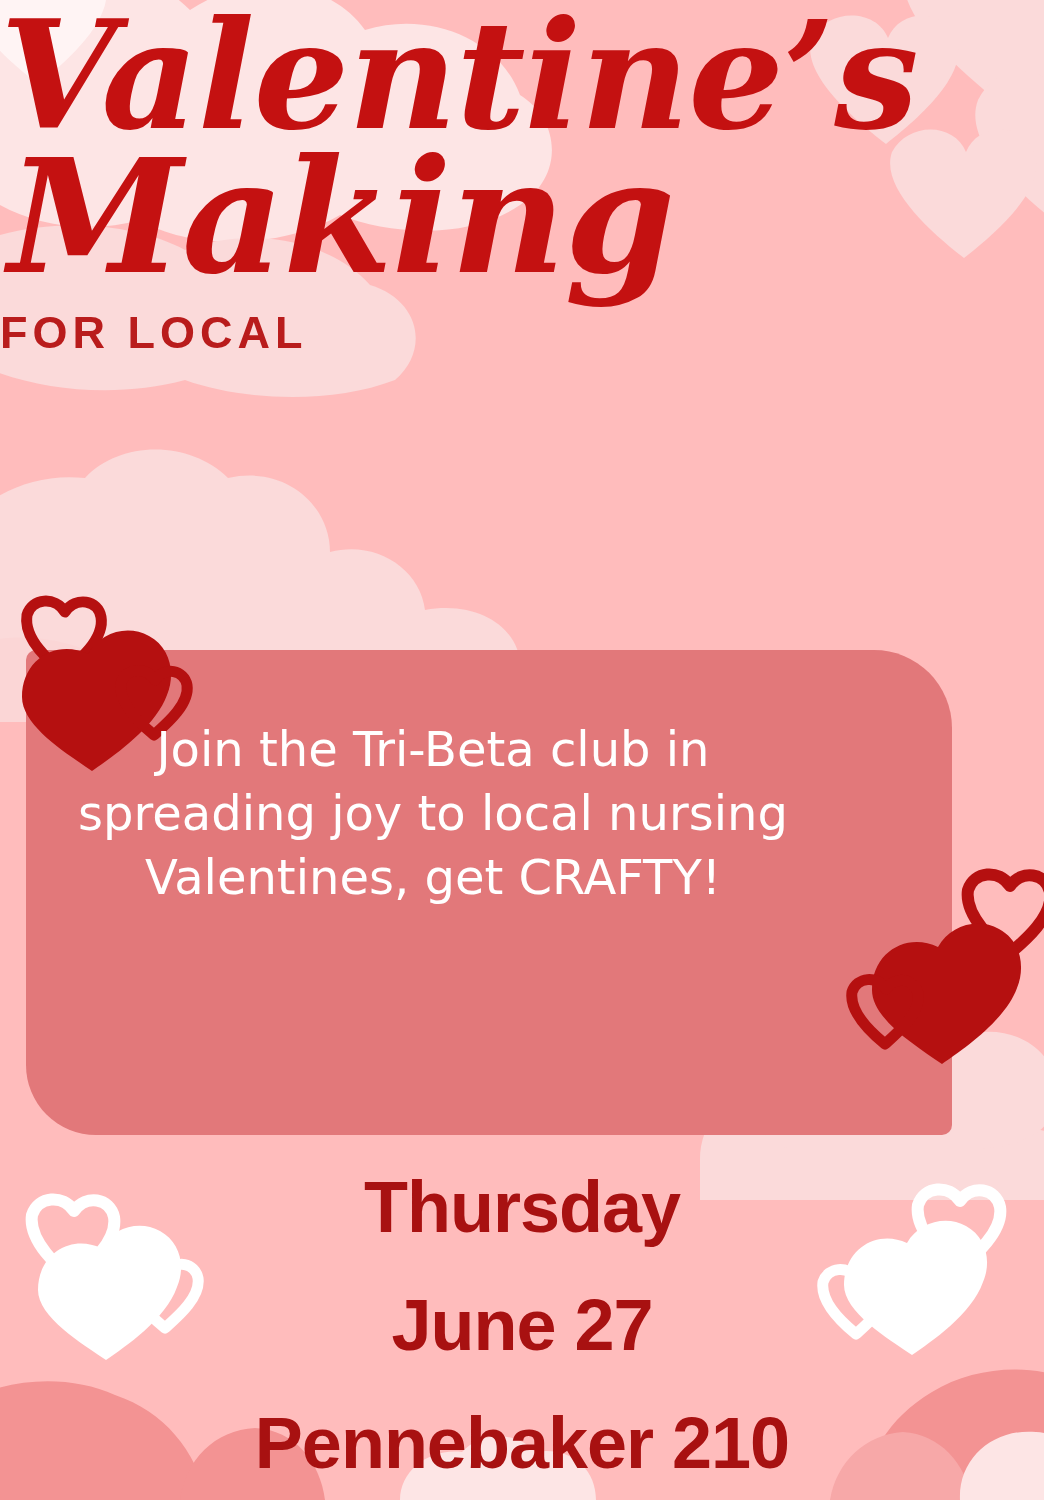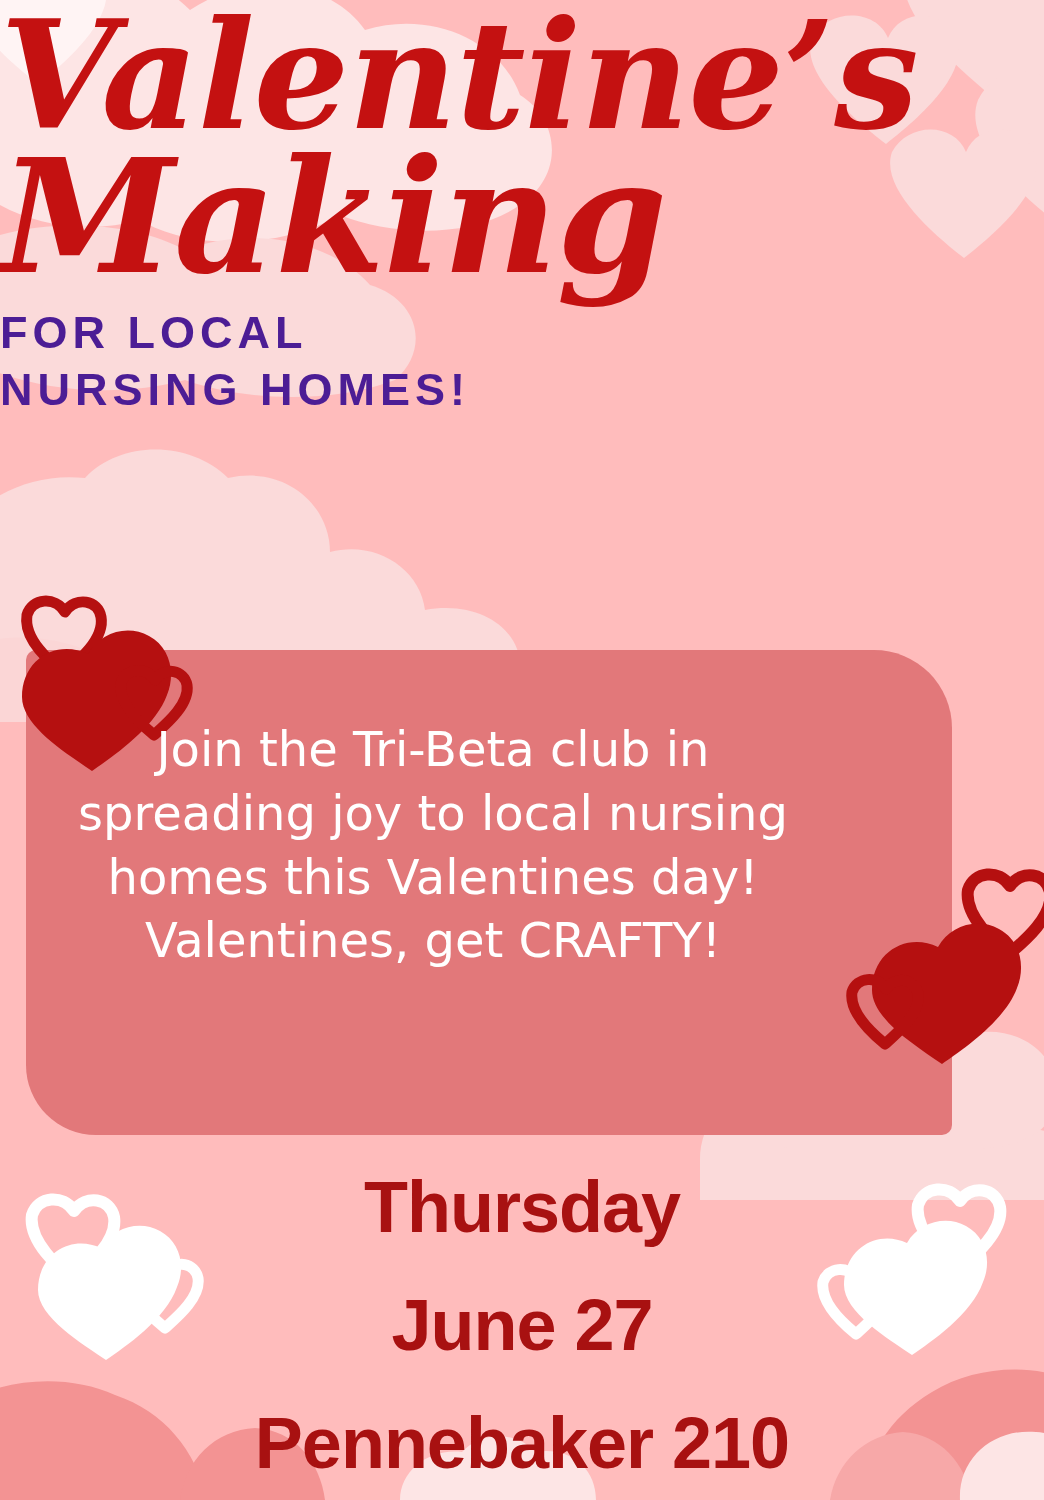--- a/index.html
+++ b/index.html
@@ -47,25 +47,26 @@
     font-size: 150px;
     margin-top: 6px;
   }
   .script-2 {
     font-size: 150px;
     margin-top: 2px;
   }
   .script-3 {
     font-size: 158px;
     margin-top: 0px;
+    padding-left: 8px;
   }
   .subhead {
     font-family: "Liberation Sans", sans-serif;
     font-weight: 700;
-    color: #4c1d95;
+    color: #b91c1c;
     font-size: 45px;
     letter-spacing: 5px;
     line-height: 1.26;
     text-transform: uppercase;
     margin-top: 16px;
   }
 
   
   .body-card {
     position: absolute;
@@ -171,21 +172,20 @@
              C 480 1432 516 1430 535 1452 C 570 1446 596 1468 596 1500 Z"></path>
     <path fill="#FDE5E5" d="M 960 1500 C 958 1458 994 1428 1036 1432
              C 1072 1434 1098 1462 1100 1500 Z"></path>
   </svg>
 
   <div class="headline">
     <div class="script-line script-1">Valentine’s</div>
     <div class="script-line script-3">Making</div>
     <div class="subhead">
       <div>FOR LOCAL</div>
-      <div>NURSING HOMES!</div>
     </div>
   </div>
 
   <div class="body-card"></div>
 
   <svg class="bg-layer" viewBox="0 0 1044 1500" preserveAspectRatio="none" style="z-index:6;">
 
     <path fill="none" stroke="#B51010" stroke-width="11" stroke-linejoin="round" d="M 27 615 C 32 598 55 596 65 612 C 76 596 98 600 101 617
              C 105 640 76 663 64 673 C 51 663 23 639 27 615 Z"></path>
 
@@ -223,21 +223,20 @@
              C 986 1237 992 1261 983 1282 C 972 1314 931 1342 912 1355
              C 887 1338 844 1312 844 1285 Z"></path>
 
     <path fill="none" stroke="#FFFFFF" stroke-width="11" stroke-linejoin="round" d="M 823 1282 C 828 1267 848 1265 857 1279 C 867 1265 886 1269 889 1284
              C 892 1304 866 1325 856 1334 C 845 1325 820 1303 823 1282 Z"></path>
   </svg>
 
   <div class="body-text">
     <p>Join the Tri-Beta club  in</p>
     <p>spreading joy to local nursing</p>
-    <p>homes this Valentines day!</p>
     <p>Valentines, get CRAFTY!</p>
   </div>
 
   <div class="details">
     <div>Thursday</div>
     <div>June 27</div>
     <div>Pennebaker 210</div>
   </div>
 
 </div>

